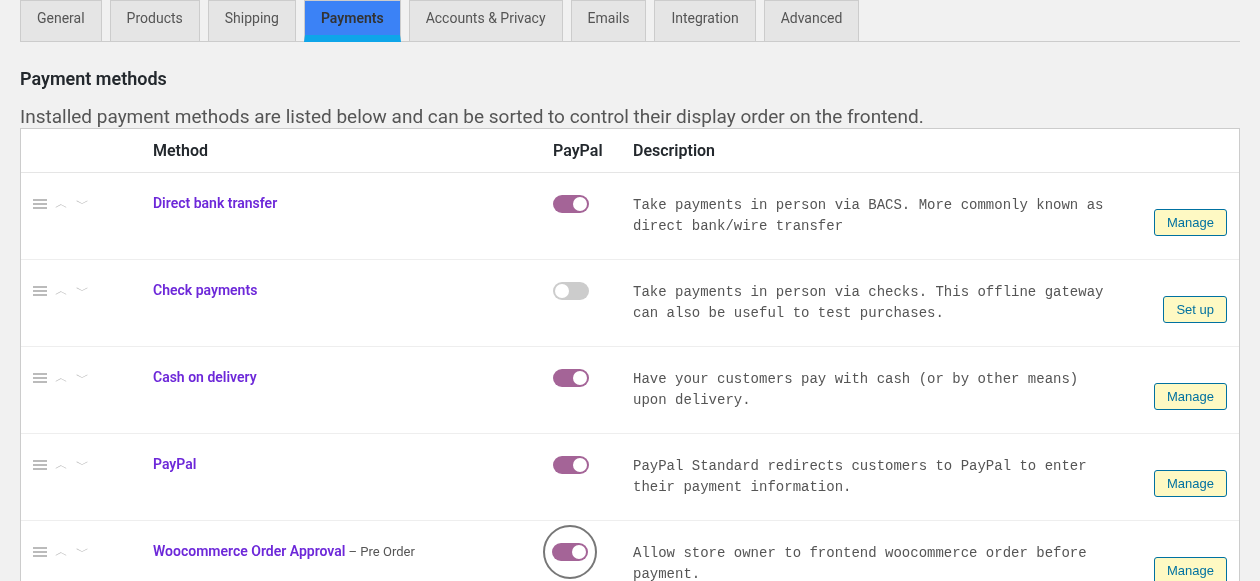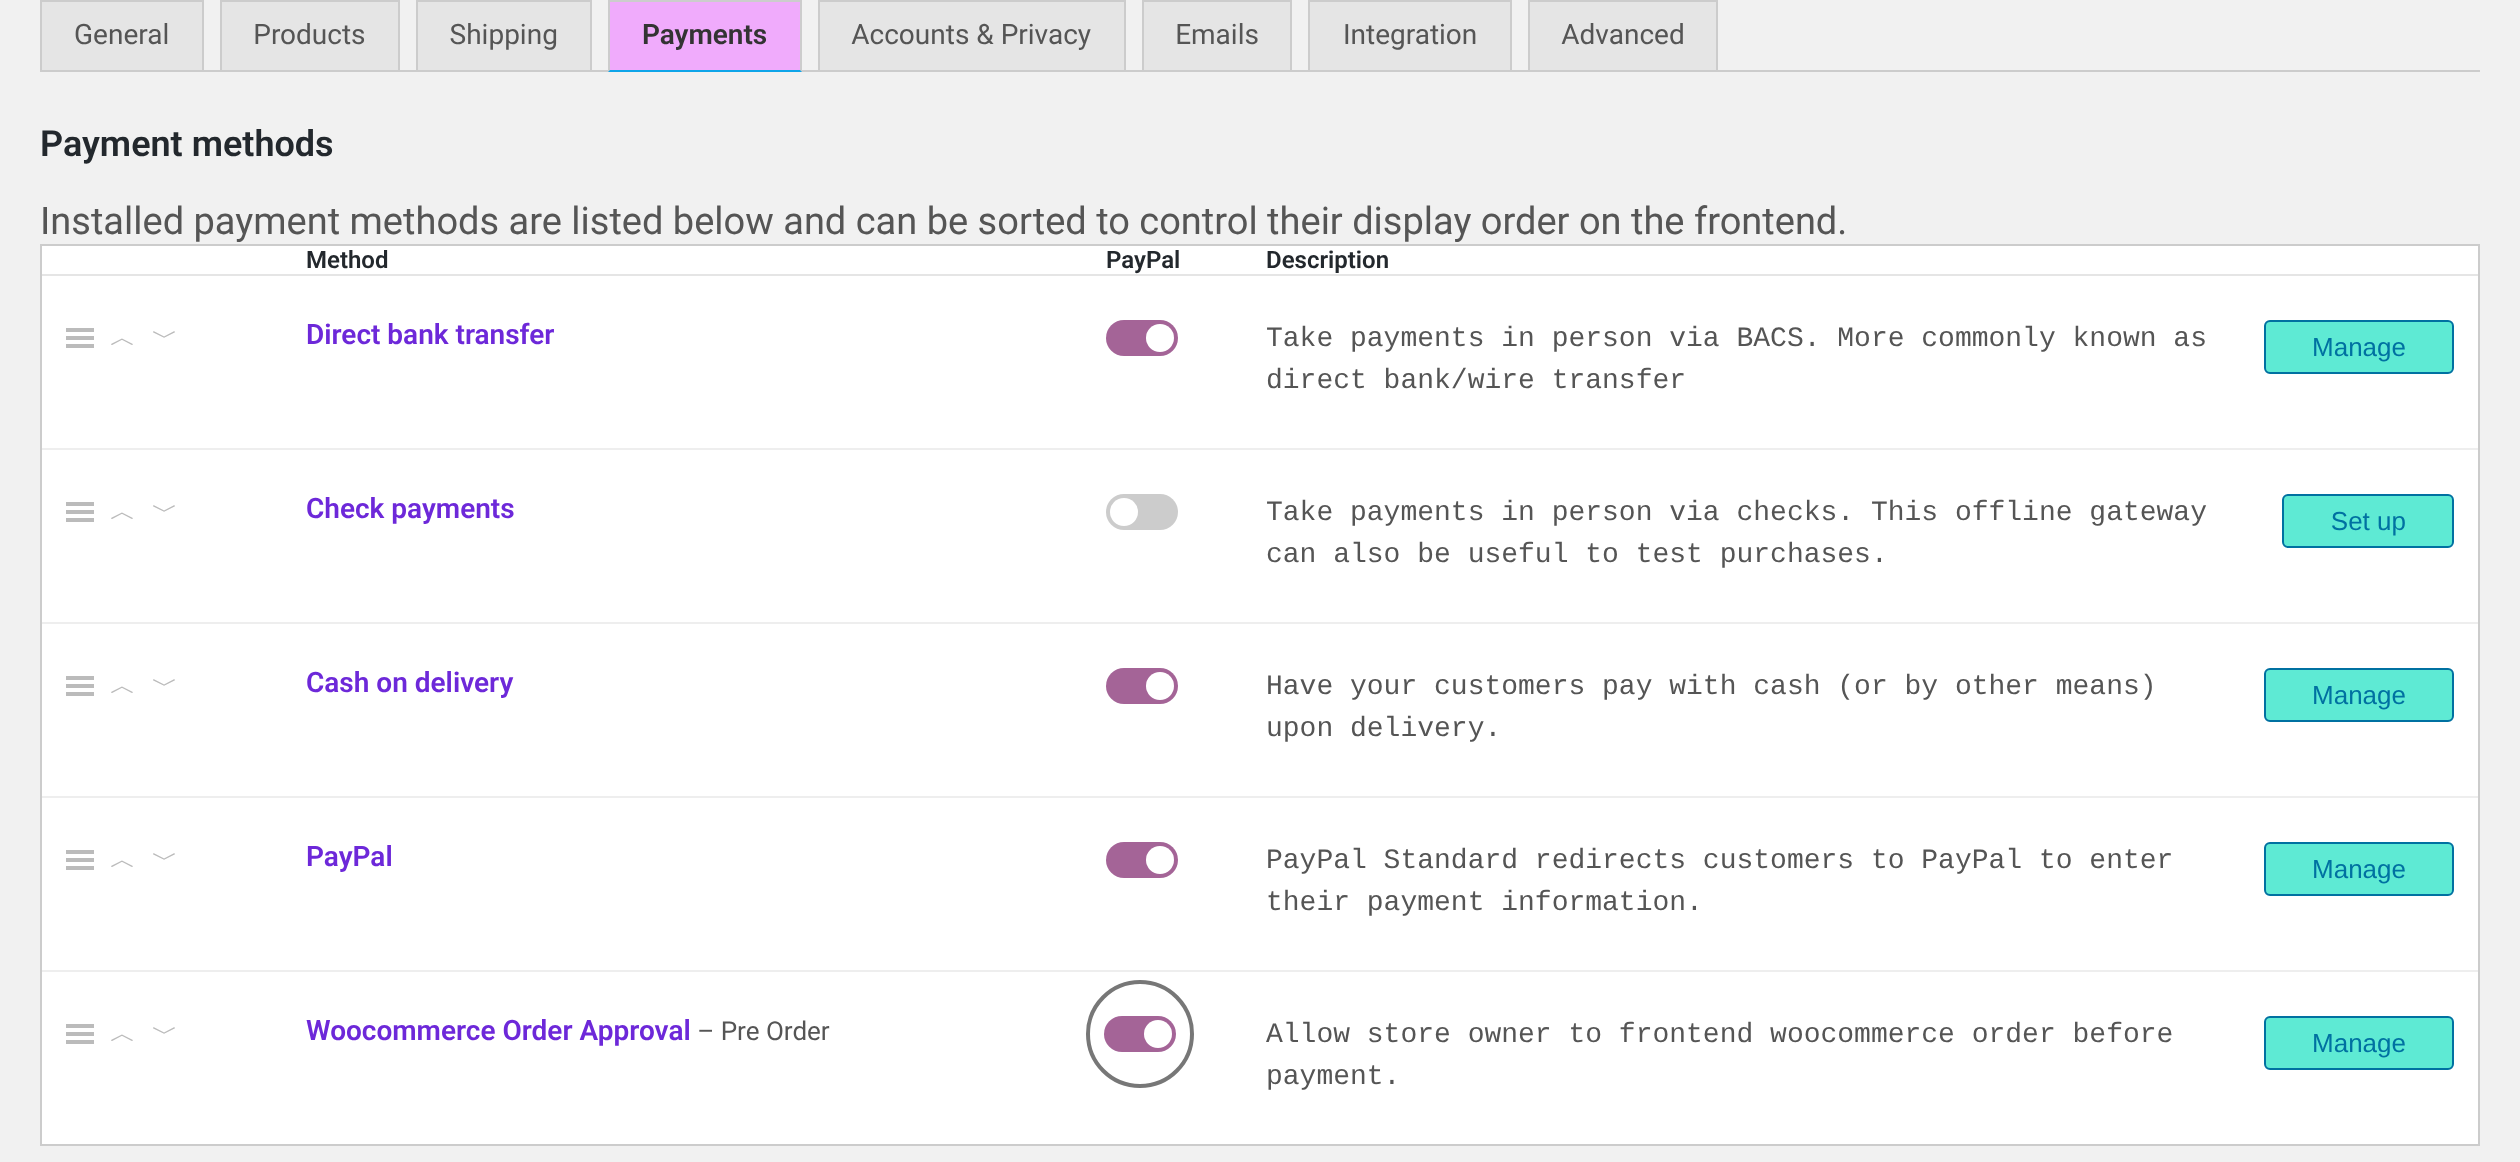--- a/index.html
+++ b/index.html
@@ -14,22 +14,22 @@
     .tab {
       background: #e5e5e5;
       border: 1px solid #ccc;
       border-bottom: none;
       padding: 9px 16px;
       font-size: 14px;
       color: #555;
       cursor: pointer;
     }
     .tab.active {
-      background: #f0abfc;
-      border-bottom: 1px solid #0ea5e9;
+      background: #3b82f6;
+      border-bottom: 7px solid #0ea5e9;
       font-weight: 600;
       color: #333;
       margin-bottom: -1px;
       z-index: 1;
     }
     .tabs-border {
       border-bottom: 1px solid #ccc;
       display: flex;
       gap: 8px;
     }
@@ -50,22 +50,22 @@
     .thead, .row {
       display: grid;
       grid-template-columns: 120px 400px 80px 1fr 100px;
       align-items: start;
       padding: 16px 12px;
     }
     .thead {
       border-bottom: 1px solid #e5e5e5;
       font-weight: 600;
       color: #23282d;
-      font-size: 12px;
-      padding: 0 12px;
+      font-size: 16px;
+      padding: 12px 12px;
       align-items: center;
     }
     .row {
       border-bottom: 1px solid #eee;
       padding: 22px 12px;
     }
     .row:last-child { border-bottom: none; }
     .sort-controls {
       display: flex;
       gap: 8px;
@@ -107,26 +107,27 @@
     .desc-text {
       color: #555;
       font-size: 14px;
       line-height: 1.5;
       padding-right: 20px;
       font-family: Liberation Mono, monospace;
     }
     .btn {
       border: 1px solid #0071a1;
       color: #0071a1;
-      background: #5eead4;
-      padding: 5px 23px;
+      background: #fef9c3;
+      padding: 5px 12px;
       font-size: 13px;
       cursor: pointer;
       border-radius: 3px;
       white-space: nowrap;
+      margin-top: 14px;
     }
     .btn-col { display: flex; justify-content: flex-end; align-items: flex-start; }
     .highlight-ring {
       border: 2px solid #777;
       border-radius: 50%;
       width: 54px; height: 54px;
       display: flex;
       align-items: center;
       justify-content: center;
       margin-left: -10px;

